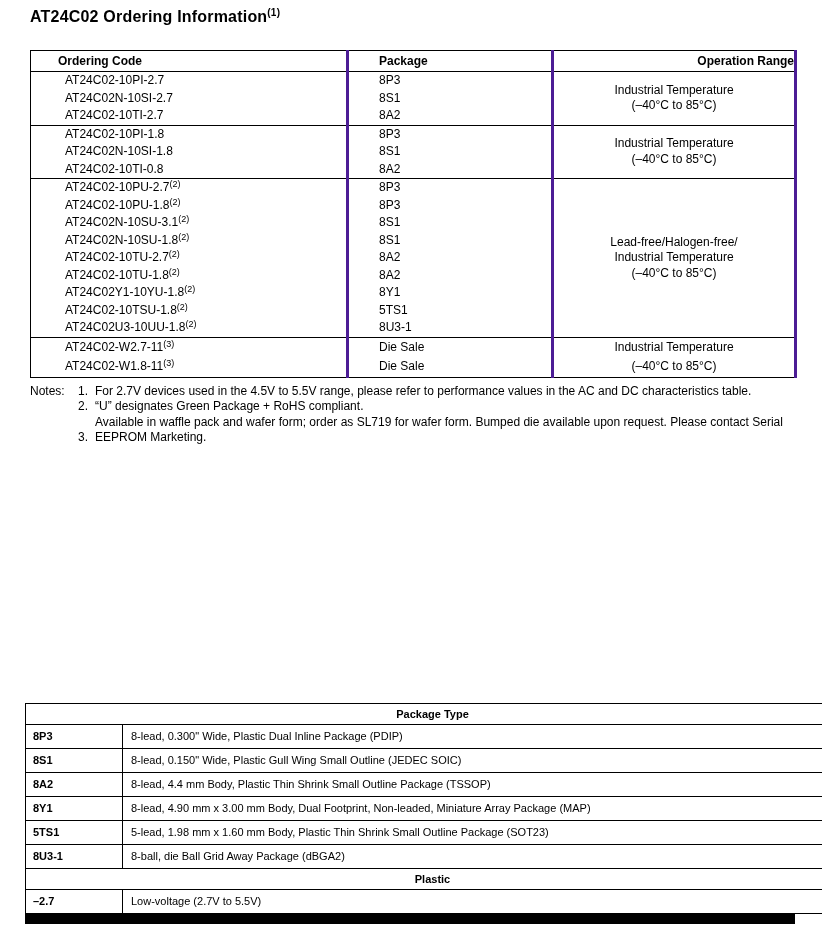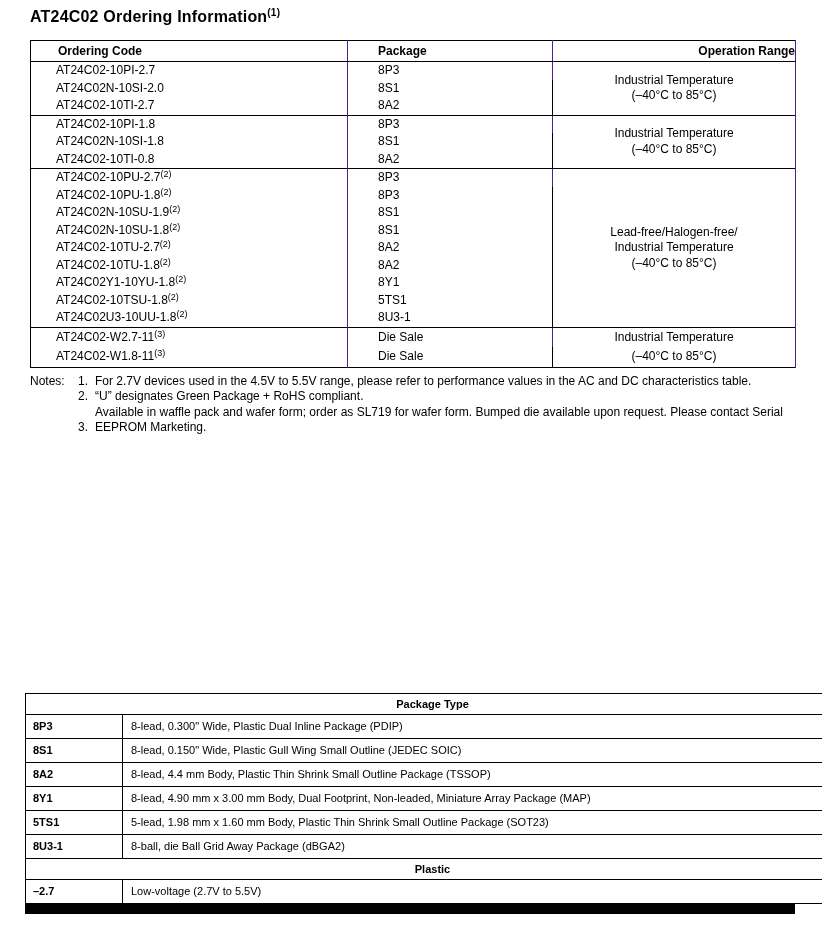--- a/index.html
+++ b/index.html
@@ -7,56 +7,56 @@
   body {
     width: 822px; height: 931px;
     font-family: "Liberation Sans", sans-serif;
     color: #000;
     overflow: hidden;
   }
   .page { position: relative; width: 822px; height: 931px; background: #fff; }
 
   
   .title {
-    margin: 8px 0 14px 30px;
+    margin: 8px 0 24px 30px;
     font-size: 16px;
     font-weight: bold;
     letter-spacing: 0.2px;
   }
   .title sup { font-size: 10px; font-weight: bold; line-height: 0; }
 
   
   .ot {
     border-collapse: collapse;
     margin-left: 30px;
     width: 765px;
     font-size: 12px;
     table-layout: fixed;
   }
   .ot, .ot th, .ot td { border-color: #000; }
   .ot { border: 1px solid #000; }
   .ot th, .ot td {
     border-left: 1px solid #000;
-    border-right: 1px solid #4c1d95;
+    border-right: 3px solid #4c1d95;
     padding: 0;
     vertical-align: top;
   }
   .ot thead th {
     border-bottom: 1px solid #000;
     height: 20px;
     line-height: 20px;
     font-weight: bold;
     text-align: left;
     font-size: 12px;
   }
   .ot tbody { border-top: 1px solid #000; }
   .ot .w1 { width: 317px; }
   .ot .w2 { width: 205px; }
   .ot .w3 { width: 243px; }
-  .ot .c1 { padding-left: 25px; line-height: 17.5px; white-space: nowrap; }
+  .ot .c1 { padding-left: 34px; line-height: 17.5px; white-space: nowrap; }
   .ot .c2 { padding-left: 30px; line-height: 17.5px; white-space: nowrap; }
   .ot th.h1 { padding-left: 27px; }
   .ot th.h2 { padding-left: 30px; }
   .ot th.h3 { text-align: right; }
   .ot .c3 {
     text-align: center;
     vertical-align: middle;
     line-height: 15.5px;
   }
   .ot sup { font-size: 9px; line-height: 0; vertical-align: 4px; }
@@ -120,21 +120,21 @@
     <tbody>
       <tr>
         <td class="c1"><span>AT24C02-10PI-2.7</span><sup></sup></td>
         <td class="c2">8P3</td>
         <td class="c3" rowspan="3">
           <div>Industrial Temperature</div>
           <div>(–40°C to 85°C)</div>
         </td>
       </tr>
       <tr>
-        <td class="c1"><span>AT24C02N-10SI-2.0</span><sup></sup></td>
+        <td class="c1"><span>AT24C02N-10SI-2.7</span><sup></sup></td>
         <td class="c2">8S1</td>
       </tr>
       <tr>
         <td class="c1"><span>AT24C02-10TI-2.7</span><sup></sup></td>
         <td class="c2">8A2</td>
       </tr>
     </tbody>
 
     <tbody>
       <tr>
@@ -163,21 +163,21 @@
           <div>Lead-free/Halogen-free/</div>
           <div>Industrial Temperature</div>
           <div>(–40°C to 85°C)</div>
         </td>
       </tr>
       <tr>
         <td class="c1"><span>AT24C02-10PU-1.8</span><sup>(2)</sup></td>
         <td class="c2">8P3</td>
       </tr>
       <tr>
-        <td class="c1"><span>AT24C02N-10SU-1.9</span><sup>(2)</sup></td>
+        <td class="c1"><span>AT24C02N-10SU-3.1</span><sup>(2)</sup></td>
         <td class="c2">8S1</td>
       </tr>
       <tr>
         <td class="c1"><span>AT24C02N-10SU-1.8</span><sup>(2)</sup></td>
         <td class="c2">8S1</td>
       </tr>
       <tr>
         <td class="c1"><span>AT24C02-10TU-2.7</span><sup>(2)</sup></td>
         <td class="c2">8A2</td>
       </tr>

